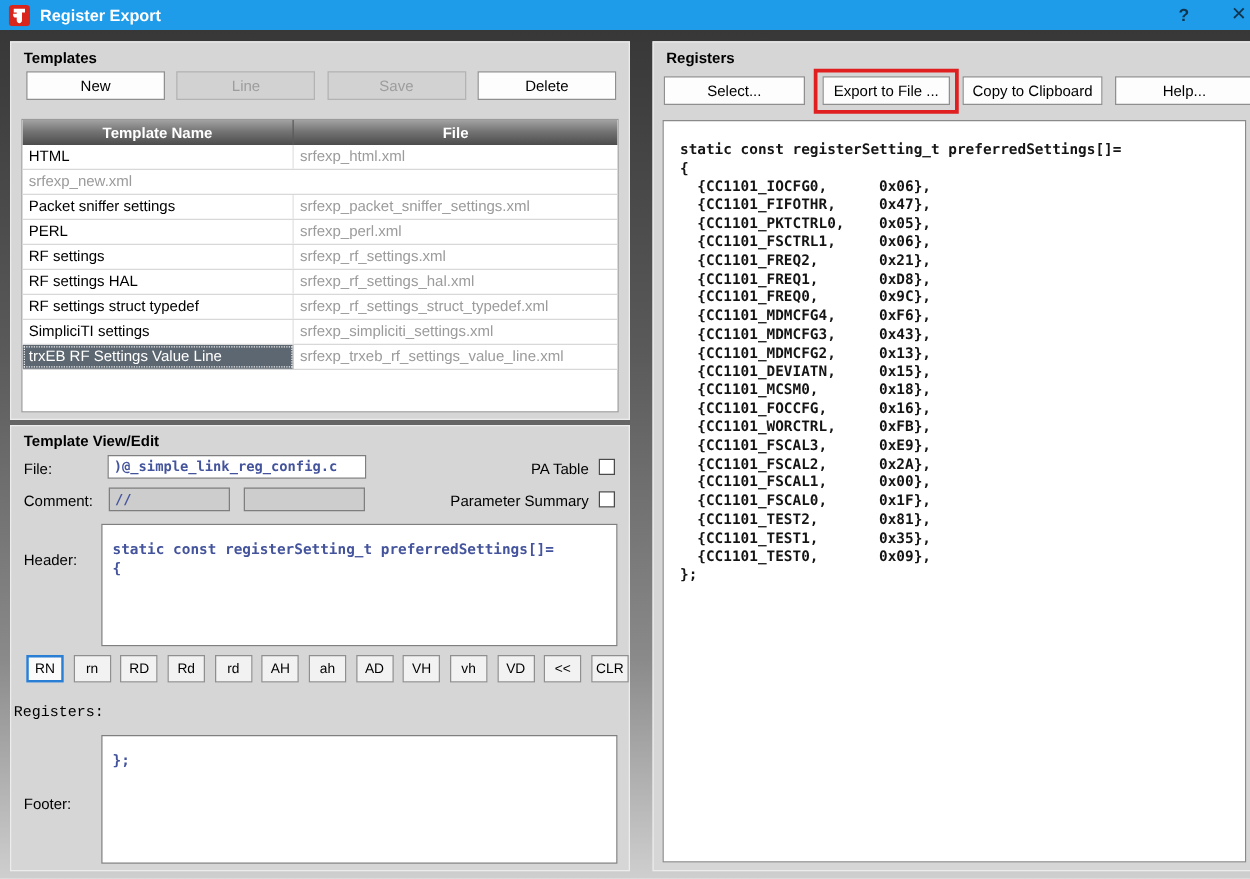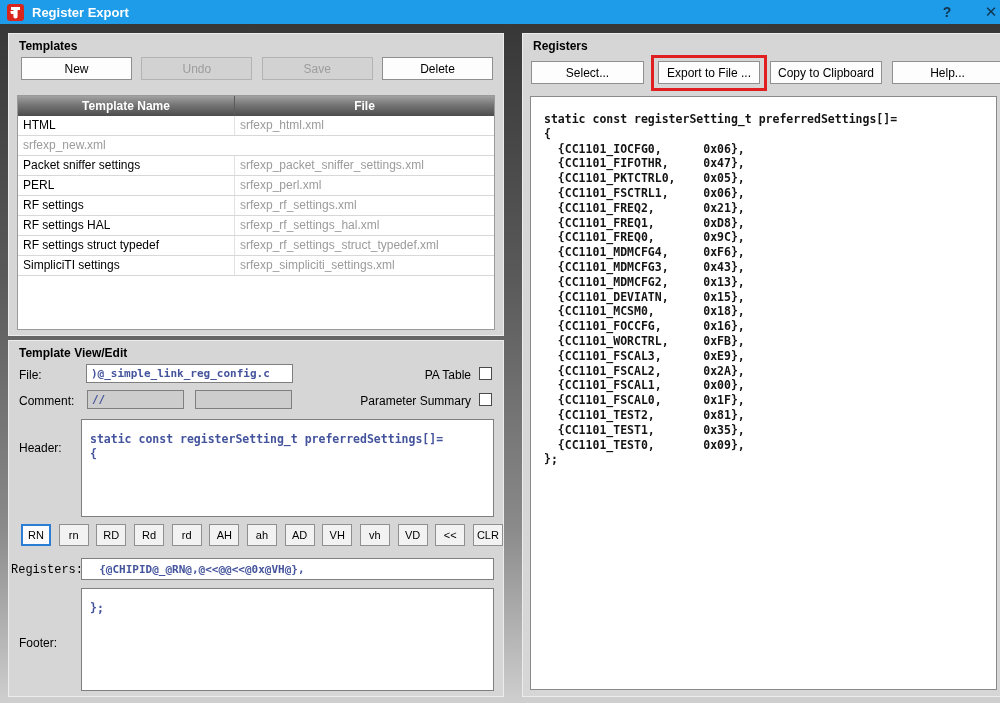--- a/index.html
+++ b/index.html
@@ -86,21 +86,21 @@
   </svg>
   <span class="title-text">Register Export</span>
   <span class="tb-help">?</span>
   <span class="tb-close">✕</span>
 </div>
 
 <div class="panel" id="p-templates">
   <div class="panel-title">Templates</div>
   <div class="tpl-btns">
     <button class="win">New</button>
-    <button class="win disabled">Undo</button>
+    <button class="win disabled">Line</button>
     <button class="win disabled">Save</button>
     <button class="win">Delete</button>
   </div>
   <div class="tpl-table">
     <div class="thead">
       <div class="th c-name">Template Name</div>
       <div class="th c-file">File</div>
     </div>
     <div id="tpl-tbody">
         <div class="trow">
@@ -126,20 +126,24 @@
           <div class="td c-name">RF settings HAL</div>
           <div class="td c-file">srfexp_rf_settings_hal.xml</div>
         </div>
         <div class="trow">
           <div class="td c-name">RF settings struct typedef</div>
           <div class="td c-file">srfexp_rf_settings_struct_typedef.xml</div>
         </div>
         <div class="trow">
           <div class="td c-name">SimpliciTI settings</div>
           <div class="td c-file">srfexp_simpliciti_settings.xml</div>
+        </div>
+        <div class="trow">
+          <div class="td c-name sel">trxEB RF Settings Value Line</div>
+          <div class="td c-file">srfexp_trxeb_rf_settings_value_line.xml</div>
         </div>
       </div>
   </div>
 </div>
 
 <div class="panel" id="p-viewedit">
   <div class="panel-title">Template View/Edit</div>
 
   <span class="fld-label" style="left:10px; top:27px;">File:</span>
   <input class="fld" style="left: 77px; top: 23px; width: 207px; height: 19px;" value=")@_simple_link_reg_config.c">
@@ -168,21 +172,20 @@
       <button class="tok">ah</button>
       <button class="tok">AD</button>
       <button class="tok">VH</button>
       <button class="tok">vh</button>
       <button class="tok">VD</button>
       <button class="tok">&lt;&lt;</button>
       <button class="tok">CLR</button>
     </div>
 
   <span class="fld-label" style="left:2px; top:222px;font-family:Liberation Mono, monospace;">Registers:</span>
-  <input class="fld" style="left: 72px; top: 217px; width: 413px; height: 22px;" value="  {@CHIPID@_@RN@,@&lt;&lt;@@&lt;&lt;@0x@VH@},">
 
   <span class="fld-label" style="left:10px; top:295px;">Footer:</span>
   <div class="codebox" style="left:72px; top:247px; width:413px; height:103px;">
     <pre>};</pre>
   </div>
 </div>
 
 <div class="panel" id="p-registers">
   <div class="panel-title">Registers</div>
   <div class="reg-btns">

